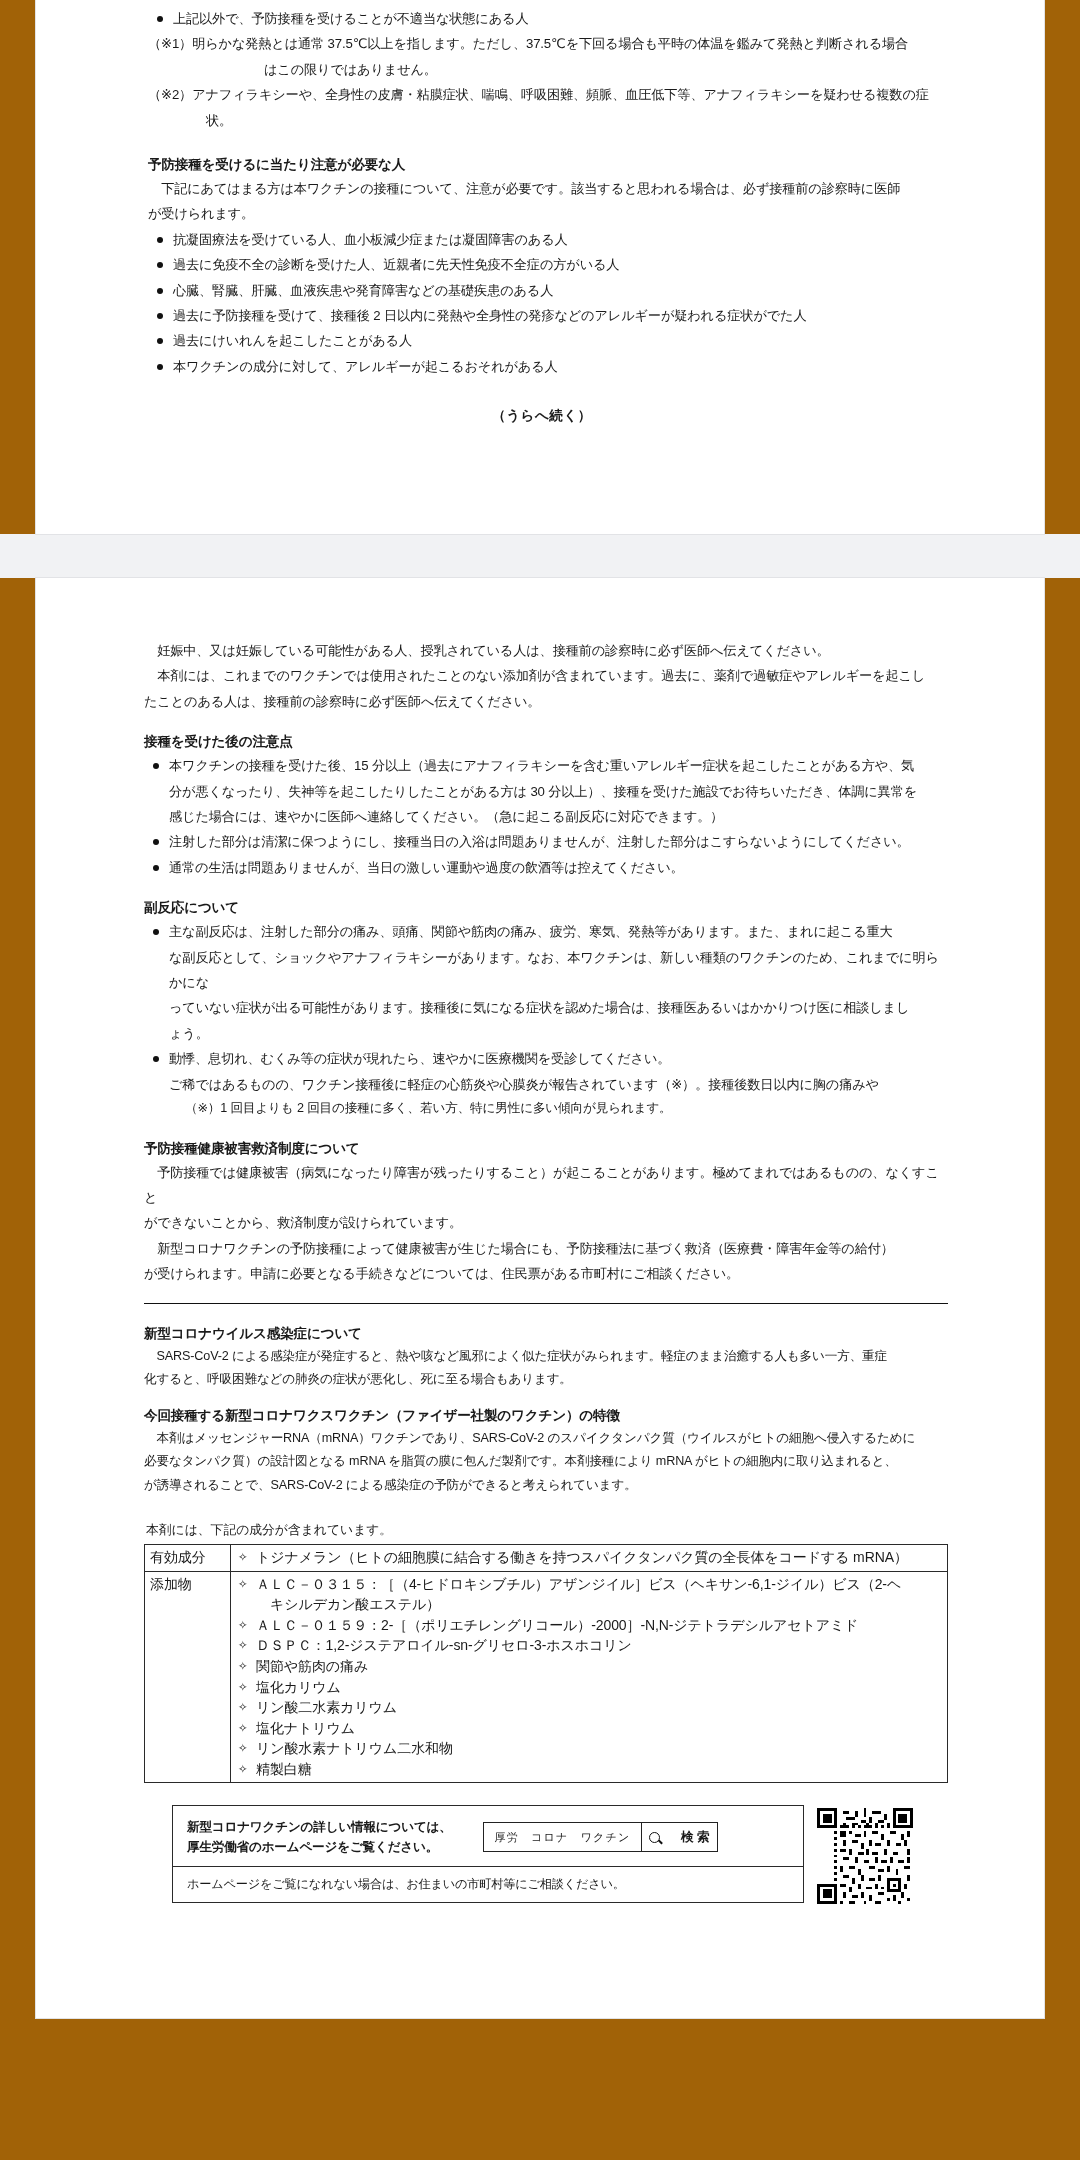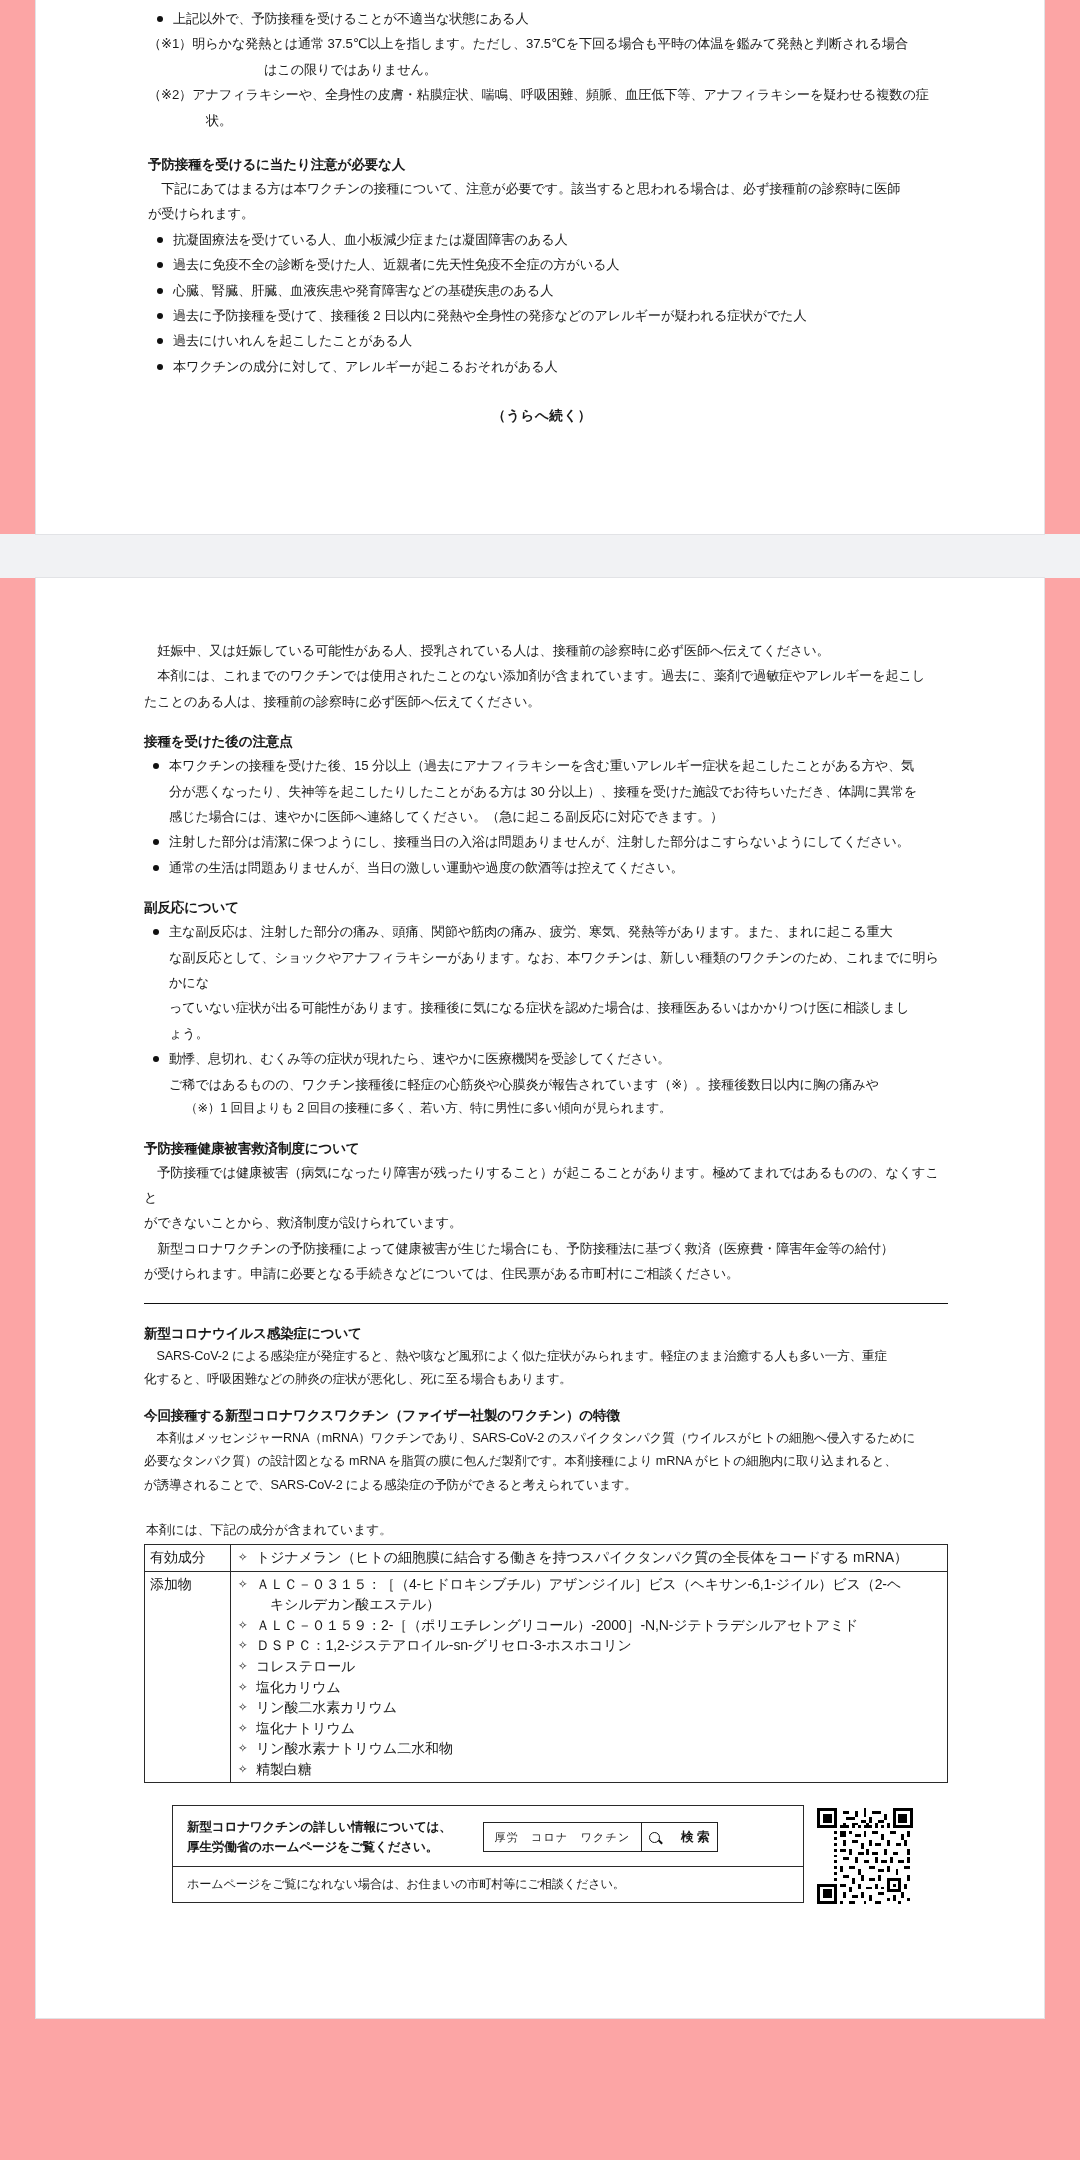--- a/index.html
+++ b/index.html
@@ -4,21 +4,21 @@
 <style>
   * { box-sizing: border-box; }
   html, body { margin: 0; padding: 0; }
   body {
     width: 1080px;
     background: #f1f2f4;
     font-family: "Liberation Sans", "DejaVu Sans", sans-serif;
     color: #1a1a1a;
     -webkit-font-smoothing: antialiased;
   }
-  .viewport { width: 1080px; min-height: 2160px; background: #fca5a5; }
+  .viewport { width: 1080px; min-height: 2160px; background: #a16207; }
 
   
   .page {
     background: #ffffff;
     margin: 0 auto;
     width: 1008px;
     position: relative;
     box-shadow: 0 0 0 1px #e2e3e6;
   }
   .page-1 { height: 534px; padding: 0 0 0 0; }
@@ -358,21 +358,21 @@
           <tr>
             <td class="lab">添加物</td>
             <td class="val">
               <ul class="dia-list">
                 <li>
                   <span>ＡＬＣ－０３１５：［（4-ヒドロキシブチル）アザンジイル］ビス（ヘキサン-6,1-ジイル）ビス（2-ヘ</span>
                   <span class="wrap2">キシルデカン酸エステル）</span>
                 </li>
                 <li><span>ＡＬＣ－０１５９：2-［（ポリエチレングリコール）-2000］-N,N-ジテトラデシルアセトアミド</span></li>
                 <li><span>ＤＳＰＣ：1,2-ジステアロイル-sn-グリセロ-3-ホスホコリン</span></li>
-                <li><span>コレステロール</span></li>
+                <li><span>関節や筋肉の痛み</span></li>
                 <li><span>塩化カリウム</span></li>
                 <li><span>リン酸二水素カリウム</span></li>
                 <li><span>塩化ナトリウム</span></li>
                 <li><span>リン酸水素ナトリウム二水和物</span></li>
                 <li><span>精製白糖</span></li>
               </ul>
             </td>
           </tr>
         </tbody>
       </table>

